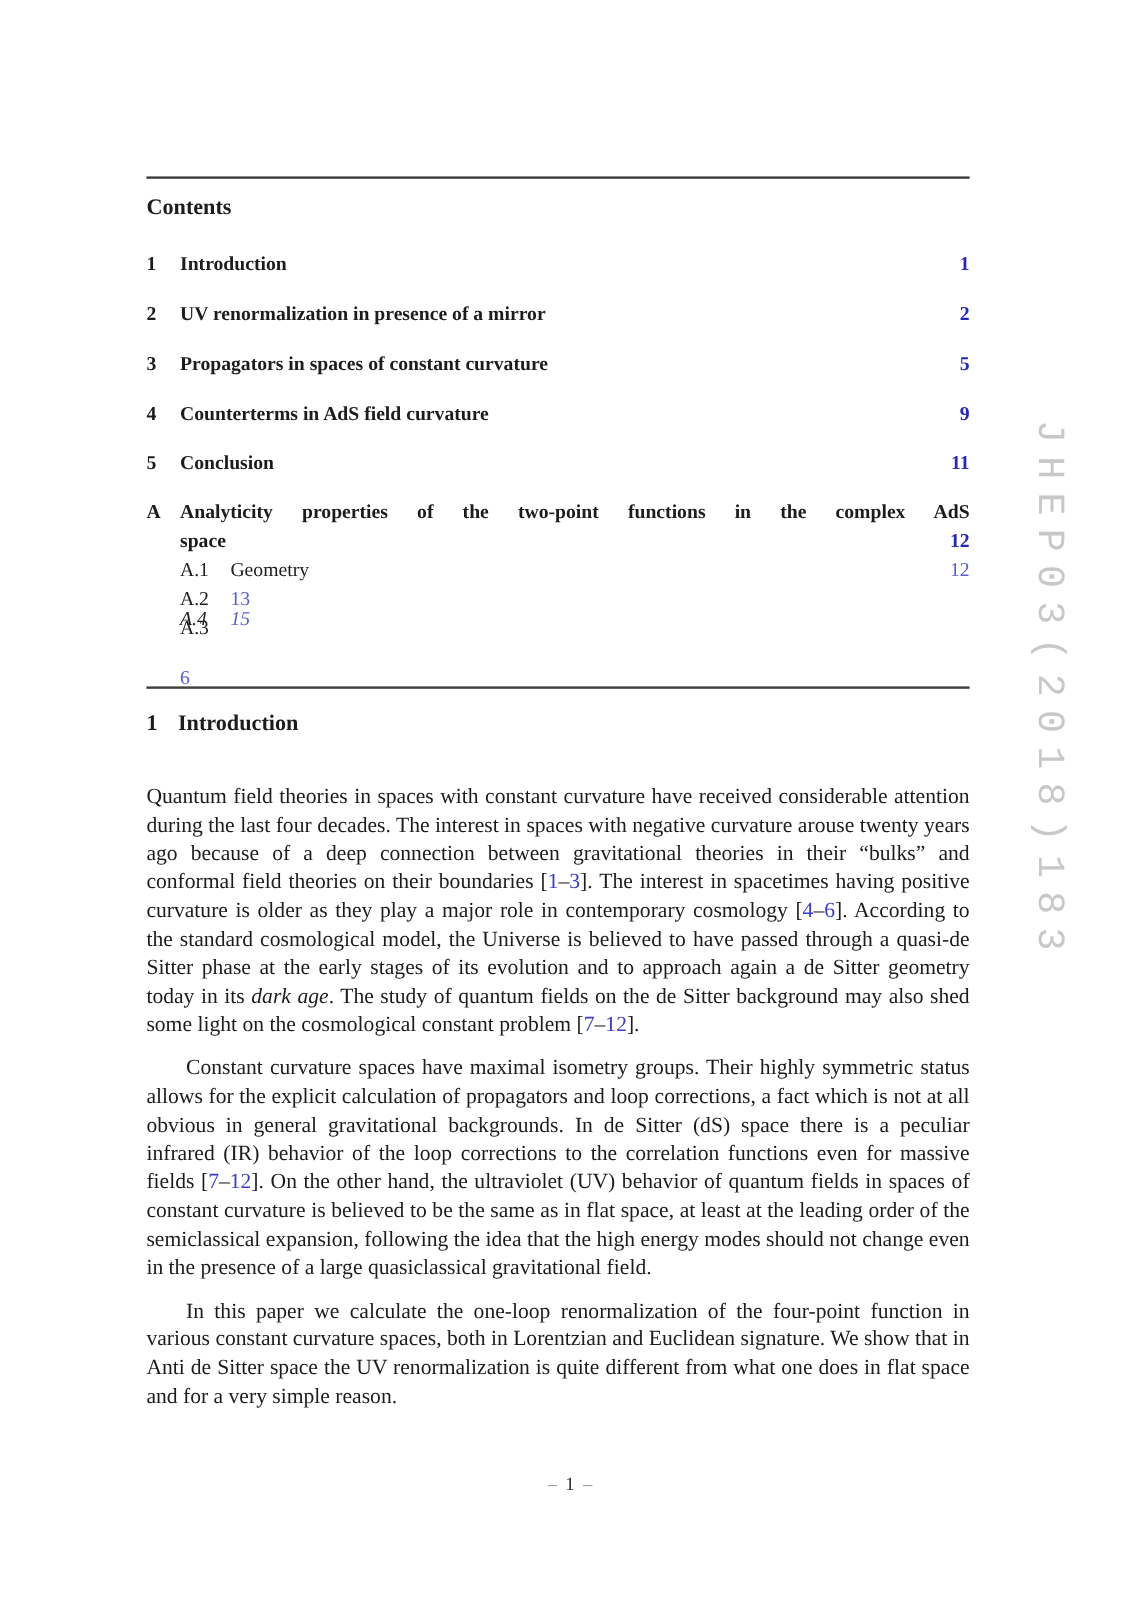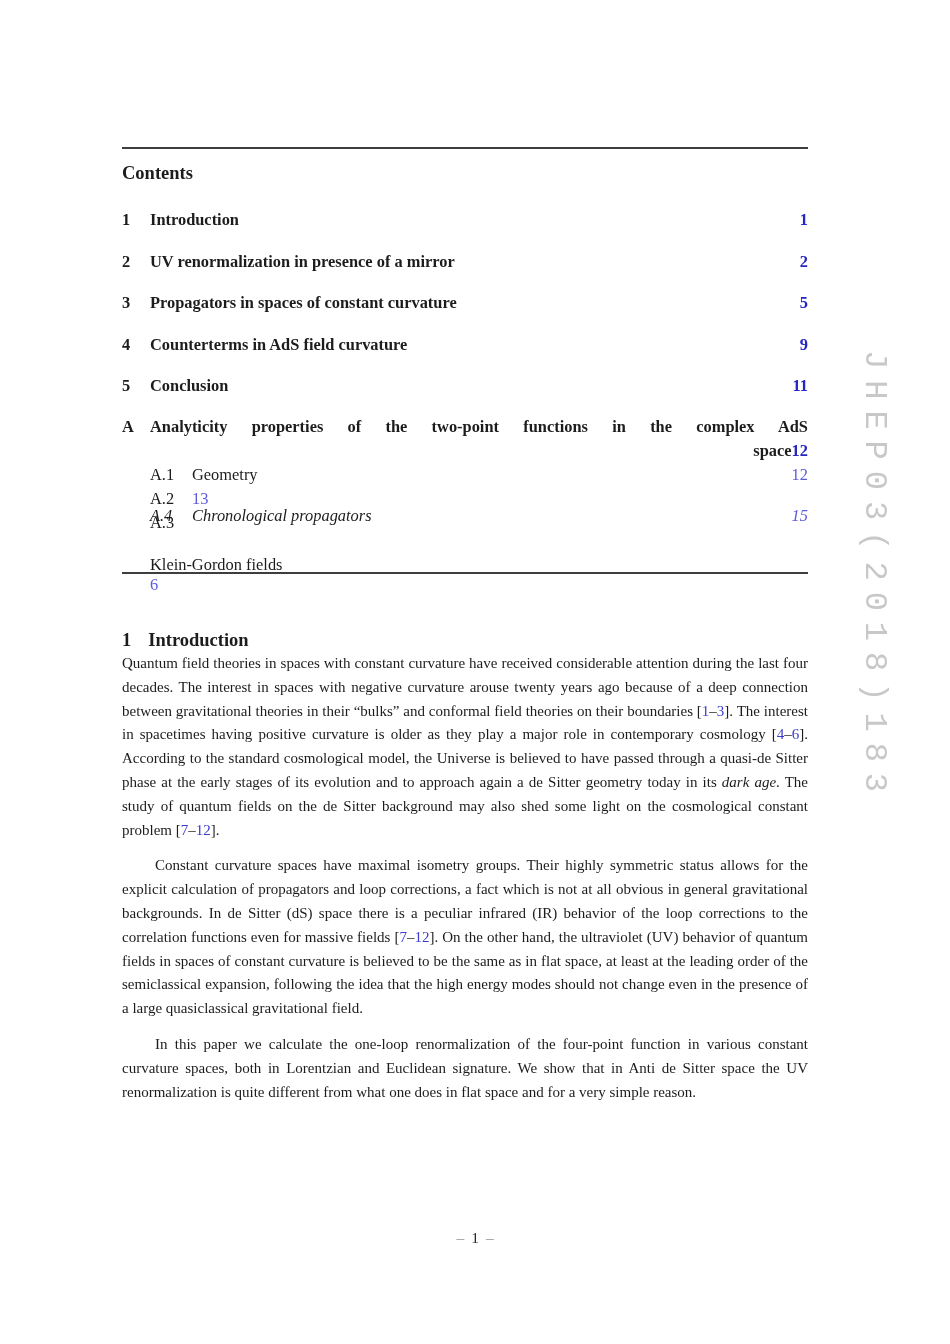--- a/index.html
+++ b/index.html
@@ -36,33 +36,33 @@
     font-size:16.4px;
   }
   .toc-row.bold{font-weight:bold;}
   .toc-num{width:28px;flex:0 0 28px;}
   .toc-title{flex:1;}
   .toc-page{flex:0 0 auto;text-align:right;color:var(--toc-page-blue);}
   .toc-r1{top:210px;} .toc-r2{top:252px;} .toc-r3{top:293px;}
   .toc-r4{top:335px;} .toc-r5{top:376px;}
   .appx-line1{top:417px;}
   .appx-title{flex:1;text-align:justify;text-align-last:justify;}
-  .appx-line2{top:441px;padding-left:28px;width:658px;justify-content:flex-end;}
+  .appx-line2{top:441px;padding-left:28px;width:658px;justify-content:space-between;}
   .sub-row{padding-left:28px;width:658px;}
   .sub-num{width:42px;flex:0 0 42px;}
   .sub-page{color:var(--toc-subpage-blue);font-weight:normal;}
   .toc-s1{top:465px;justify-content:flex-end;} .toc-s2{top:489px;} .toc-s3{top:513px;flex-direction:column;} .toc-s4{top:506px;font-style:italic;}
   .section-heading{
-    position:absolute;left:122px;top:630px;
+    position:absolute;left:122px;top:593px;
     font-size:18.5px;font-weight:bold;
   }
   .section-heading .sec-num{display:inline-block;margin-right:17px;}
   .body-text{
     position:absolute;left:122px;top:652px;width:686px;
-    font-size:15px;line-height:23.8px;
+    font-size:18px;line-height:23.8px;
     text-align:justify;
   }
   .body-text p{margin:0;padding:0;}
   .body-text p.indent{text-indent:33px;margin-top:12px;}
   .body-text .link{color:var(--link-blue);}
   .body-text .emph{font-style:italic;}
   .footer{
     position:absolute;left:0;top:1229px;width:950px;
     text-align:center;font-size:15.5px;color:#2a2a3a;
   }
@@ -125,26 +125,24 @@
     <span class="sub-num">A.1</span>
     <span class="toc-title">Geometry</span>
     <span class="toc-page sub-page">12</span>
   </div>
   <div class="toc-row sub-row toc-s2">
     <span class="sub-num">A.2</span>
     <span class="toc-page sub-page">13</span>
   </div>
   <div class="toc-row sub-row toc-s3">
     <span class="sub-num">A.3</span>
-    <span class="toc-title">Klein-Gordon fields</span>
     <span class="toc-page sub-page">6</span>
   </div>
   <div class="toc-row sub-row toc-s4">
     <span class="sub-num">A.4</span>
-    <span class="toc-title">Chronological propagators</span>
     <span class="toc-page sub-page">15</span>
   </div>
 
   <div class="rule rule-bottom"></div>
 
   <div class="section-heading">
     <span class="sec-num">1</span><span>Introduction</span>
   </div>
 
   <div class="body-text">

